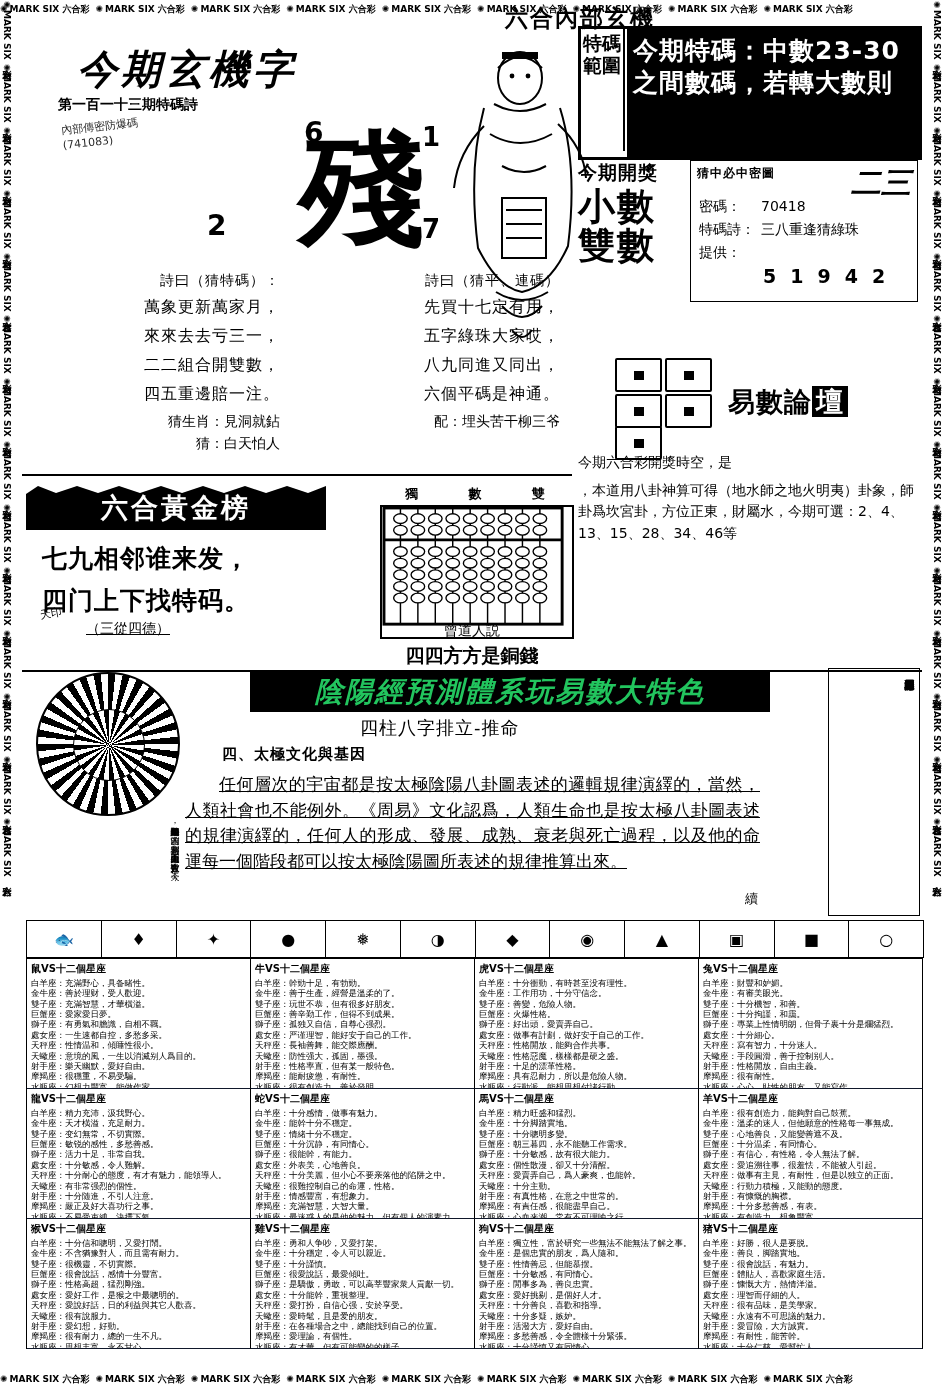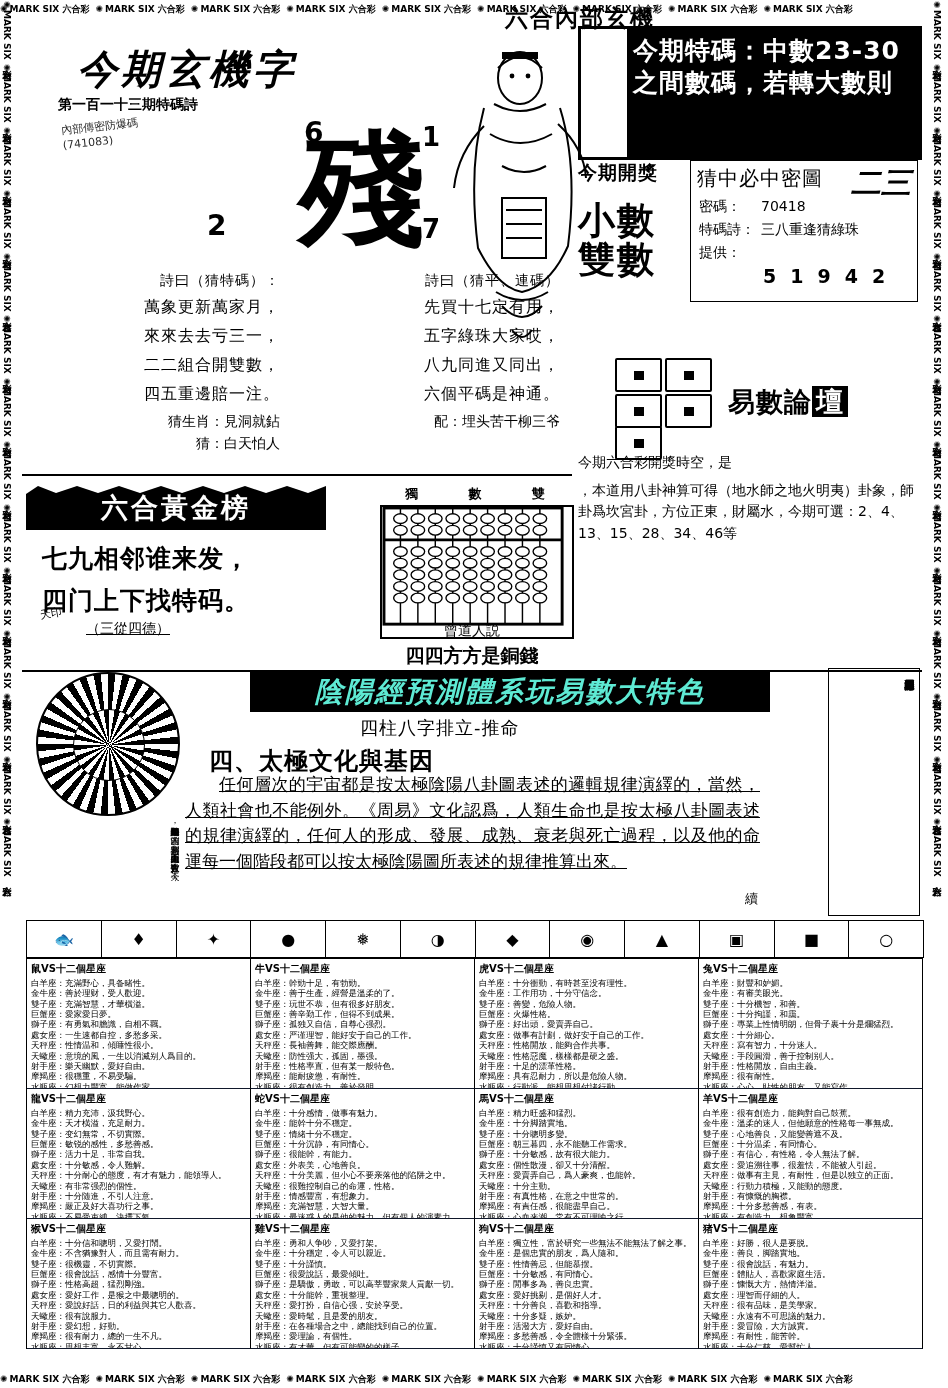--- a/index.html
+++ b/index.html
@@ -84,24 +84,24 @@
   }
   #specBody{
     position:absolute;left:46px;top:0;right:0;bottom:0;
     background:#000;color:#fff;font-size:25px;font-weight:bold;
     padding:6px 6px;line-height:1.28;box-sizing:border-box;letter-spacing:1px;
   }
 
   
   #draw{position:absolute;left:578px;top:160px;width:110px;height:135px;}
   #drawTitle{font-size:19px;font-weight:bold;letter-spacing:1px;}
-  #drawBig{font-size:37px;font-weight:bold;line-height:1.05;margin-top:16px;letter-spacing:2px;}
+  #drawBig{font-size:37px;font-weight:bold;line-height:1.05;margin-top:2px;letter-spacing:2px;}
 
   #guessBox{position:absolute;left:690px;top:160px;width:226px;height:140px;border:1px solid #000;}
-  #gTitle{position:absolute;left:6px;top:4px;font-size:20px;font-weight:normal;letter-spacing:1px;}
+  #gTitle{position:absolute;left:6px;top:4px;font-size:12px;font-weight:bold;letter-spacing:1px;}
   #gScribble{position:absolute;right:6px;top:2px;font-size:30px;font-weight:bold;font-style:italic;}
   #gRows{position:absolute;left:8px;top:34px;font-size:14px;line-height:1.65;}
   #gRows .lbl{display:inline-block;width:62px;}
   #gNums{position:absolute;left:72px;top:104px;font-size:19px;letter-spacing:14px;font-weight:bold;}
 
   
   #yi{position:absolute;left:610px;top:350px;width:306px;height:120px;}
   #yiTitle{position:absolute;left:118px;top:34px;font-size:27px;font-weight:bold;letter-spacing:1px;}
   #yiTitle .hl{background:#000;color:#fff;padding:0 4px;}
   #coins{position:absolute;left:5px;top:8px;width:108px;height:90px;}
@@ -125,28 +125,28 @@
   #goldL3{position:absolute;left:60px;top:140px;font-size:14px;text-decoration:underline;}
   #goldSeal{position:absolute;left:14px;top:126px;font-size:11px;transform:rotate(-10deg);}
 
   
   #abacus{position:absolute;left:380px;top:485px;width:190px;height:130px;border:2px solid #000;}
   #abCap{position:absolute;left:372px;top:620px;width:200px;text-align:center;font-size:14px;line-height:1.5;}
   #abCap .b{font-size:19px;font-weight:bold;}
 
   
   #midBanner{
-    position:absolute;left:250px;top:672px;width:520px;height:40px;background:#000;color:#5eead4;
+    position:absolute;left:250px;top:672px;width:520px;height:40px;background:#000;color:#22c55e;
     font-size:28px;font-weight:bold;text-align:center;line-height:40px;letter-spacing:2px;
     font-style:italic;
   }
   #midSub{position:absolute;left:360px;top:716px;font-size:18px;letter-spacing:1px;}
 
   
-  #artTitle{position:absolute;left:209px;top:745px;font-size:24px;font-weight:bold;letter-spacing:1px;}
+  #artTitle{position:absolute;left:222px;top:745px;font-size:15px;font-weight:bold;letter-spacing:1px;}
   #artBody{position:absolute;left:185px;top:772px;width:575px;font-size:17px;line-height:1.5;text-align:justify;text-decoration:underline;}
   #artBody p{margin:0;text-indent:2em;}
   #artTail{position:absolute;left:745px;top:890px;font-size:13px;}
 
   
   #bagua{position:absolute;left:36px;top:672px;width:140px;height:140px;border-radius:50%;
     background:repeating-conic-gradient(#000 0 6deg,#fff 6deg 12deg);
     border:2px solid #000;}
   #bagua:after{content:"";position:absolute;left:35px;top:35px;width:70px;height:70px;border-radius:50%;
     background:repeating-conic-gradient(#fff 0 9deg,#000 9deg 18deg);border:1px solid #000;}
@@ -238,20 +238,21 @@
       <div class="ln">先買十七定有用，</div>
       <div class="ln">五字綠珠大家哎，</div>
       <div class="ln">八九同進又同出，</div>
       <div class="ln">六個平碼是神通。</div>
       <div class="tail">配：埋头苦干柳三爷</div>
     </div>
   </div>
   <hr class="rule" style="left:22px;top:466px;width:550px;">
 
   <div id="spec">
+    <div id="specLabel">特碼範圍</div>
     <div id="specBody">
       <div>今期特碼：中數23-30</div>
       <div>之間數碼，若轉大數則</div>
     </div>
   </div>
 
   <div id="draw">
     <div id="drawTitle">今期開獎</div>
     <div id="drawBig">
       <div>小數</div>

